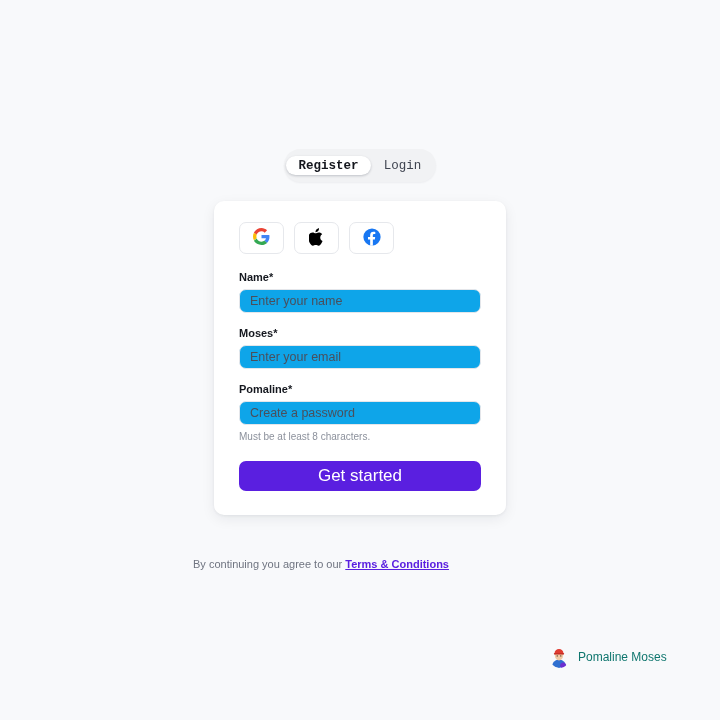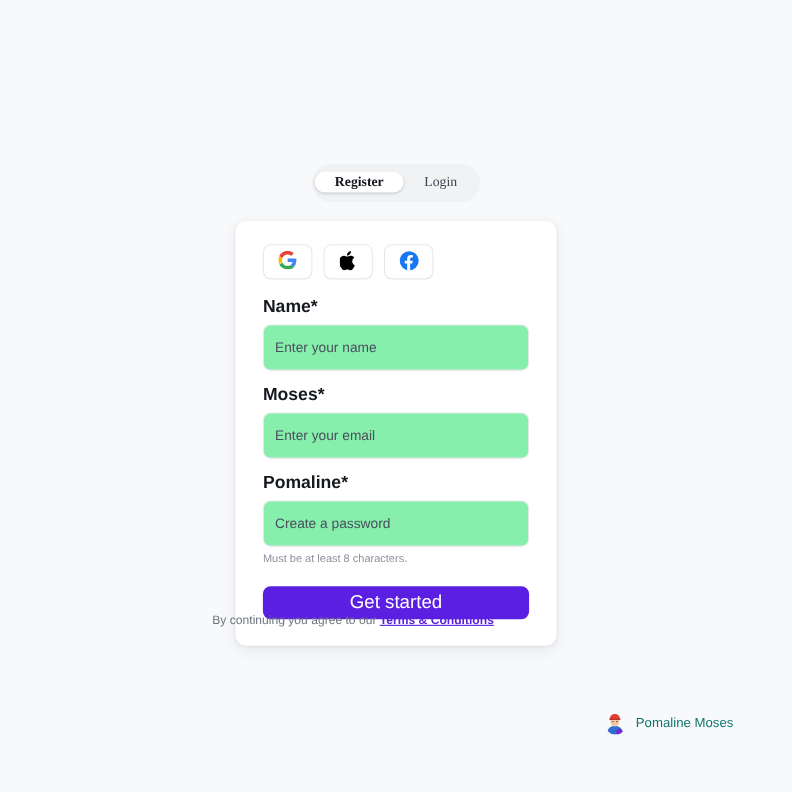--- a/index.html
+++ b/index.html
@@ -31,21 +31,21 @@
     border-radius: 15px;
     display: flex;
     align-items: center;
     justify-content: center;
     font-size: 12.5px;
     color: #3f4450;
     cursor: pointer;
     user-select: none;
     border: none;
     background: transparent;
-    font-family: Liberation Serif, serif;
+    font-family: Liberation Mono, monospace;
   }
   .tab.active {
     background: #ffffff;
     color: #14161d;
     font-weight: bold;
     box-shadow: 0 1px 3px rgba(16,24,40,.14), 0 1px 2px rgba(16,24,40,.08);
   }
 
   
   .card {
@@ -75,35 +75,35 @@
     background: #fff;
     display: flex;
     align-items: center;
     justify-content: center;
     cursor: pointer;
     padding: 0;
   }
 
   .field { margin-bottom: 14px; }
   .field-label {
-    font-size: 16px;
+    font-size: 11px;
     font-weight: bold;
     color: #15181f;
     display: block;
     margin-bottom: 6px;
   }
   .field-input {
     width: 100%;
-    height: 42px;
+    height: 24px;
     border: 1px solid #e4e6ea;
     border-radius: 7px;
     padding: 0 10px;
     font-size: 12.5px;
     color: #3d4250;
-    background: #86efac;
+    background: #0ea5e9;
     font-family: "Liberation Sans", sans-serif;
     outline: none;
   }
   .field-input::placeholder { color: #4a4f5c; opacity: 1; }
 
   .helper {
     font-size: 10px;
     color: #8c919c;
     margin: -8px 0 0 0;
   }

